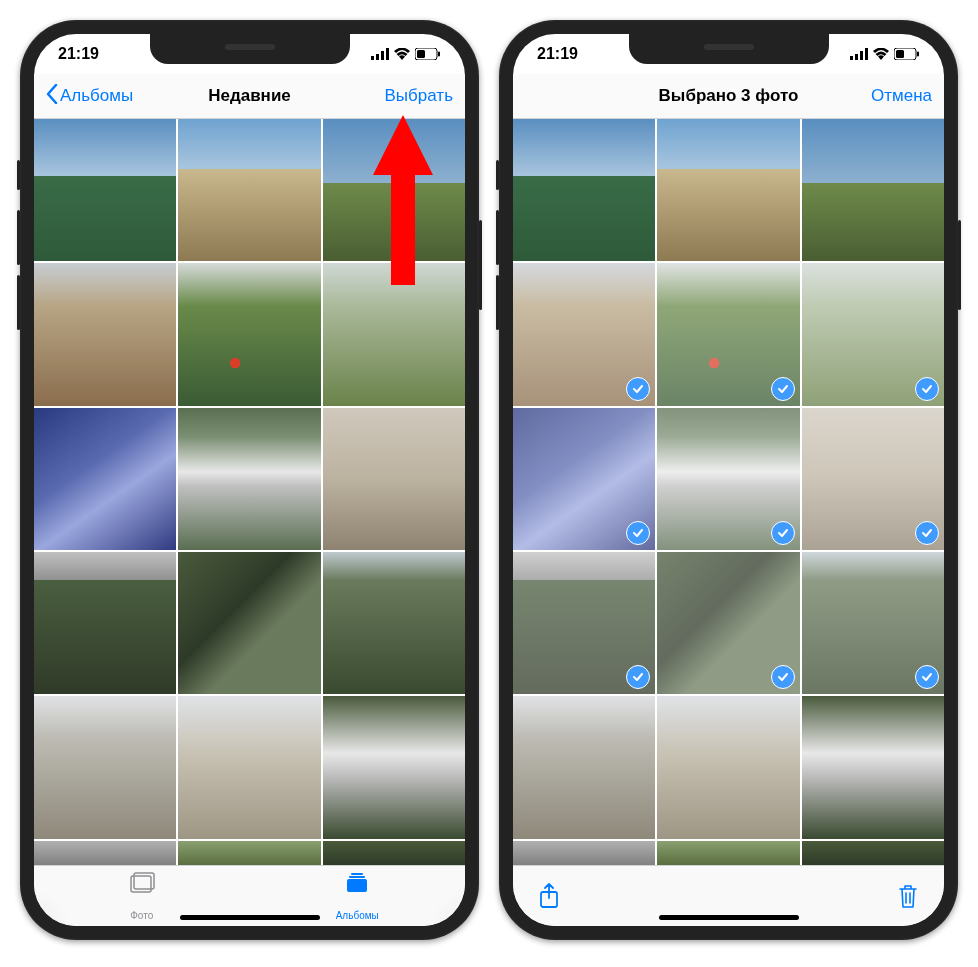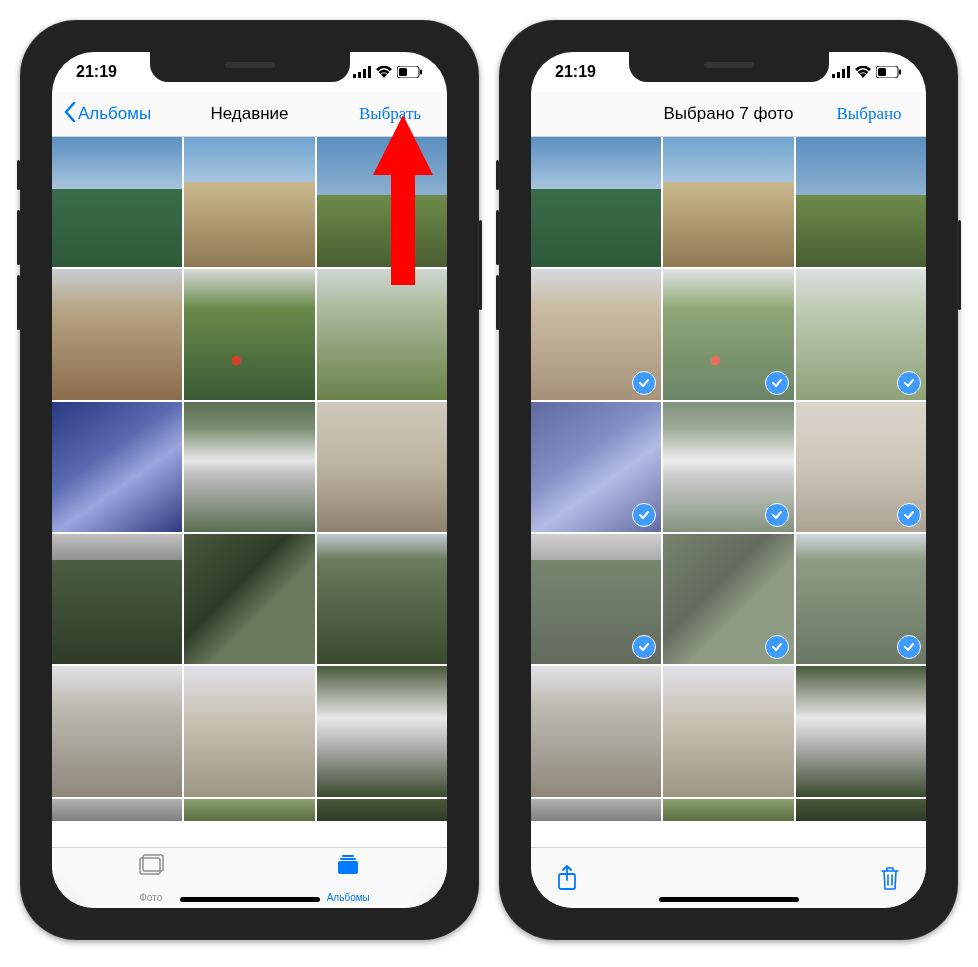--- a/index.html
+++ b/index.html
@@ -11,21 +11,21 @@
     justify-content: center;
     gap: 20px;
     width: 978px;
     box-sizing: border-box;
   }
   .phone {
     width: 460px;
     height: 920px;
     background: #222;
     border-radius: 56px;
-    padding: 32px;
+    padding: 14px;
     box-sizing: border-box;
     position: relative;
     box-shadow: 0 2px 6px rgba(0,0,0,0.4), inset 0 0 3px rgba(255,255,255,0.1);
   }
   .screen {
     width: 100%;
     height: 100%;
     background: #fff;
     border-radius: 42px;
     overflow: hidden;
@@ -80,24 +80,24 @@
   }
   .nav-left, .nav-right {
     color: #007aff;
     font-size: 17px;
     display: flex;
     align-items: center;
     gap: 2px;
     min-width: 90px;
     cursor: pointer;
   }
-  .nav-right { justify-content: center; font-family: Liberation Serif, serif; }
+  .nav-right { justify-content: flex-end; }
   .nav-title {
     font-size: 17px;
-    font-weight: 400;
+    font-weight: 700;
     color: #000;
     text-align: center;
     flex: 1;
   }
   .grid {
     flex: 1;
     display: grid;
     grid-template-columns: repeat(3, 1fr);
     gap: 2px;
     overflow: hidden;
@@ -351,23 +351,23 @@
               <rect x="0" y="0" width="22" height="12" rx="3" fill="none" stroke="#000" stroke-width="1"></rect>
               <rect x="23" y="3.5" width="2" height="5" rx="1" fill="#000"></rect>
               <rect x="2" y="2" width="8" height="8" rx="1.5" fill="#000"></rect>
             </svg>
         </span>
       </span>
     </div>
 
     <div class="nav-bar">
       <div class="nav-left"></div>
-      <div class="nav-title">Выбрано 7 фото</div>
+      <div class="nav-title">Выбрано 3 фото</div>
       <div class="nav-right">
-        <span>Выбрано</span>
+        <span>Отмена</span>
       </div>
     </div>
 
     <div class="grid" id="grid-right">
         <div class="thumb sky"></div>
         <div class="thumb church"></div>
         <div class="thumb cliff"></div>
         <div class="thumb town dim">
           <div class="check">
             <svg viewBox="0 0 12 12">

